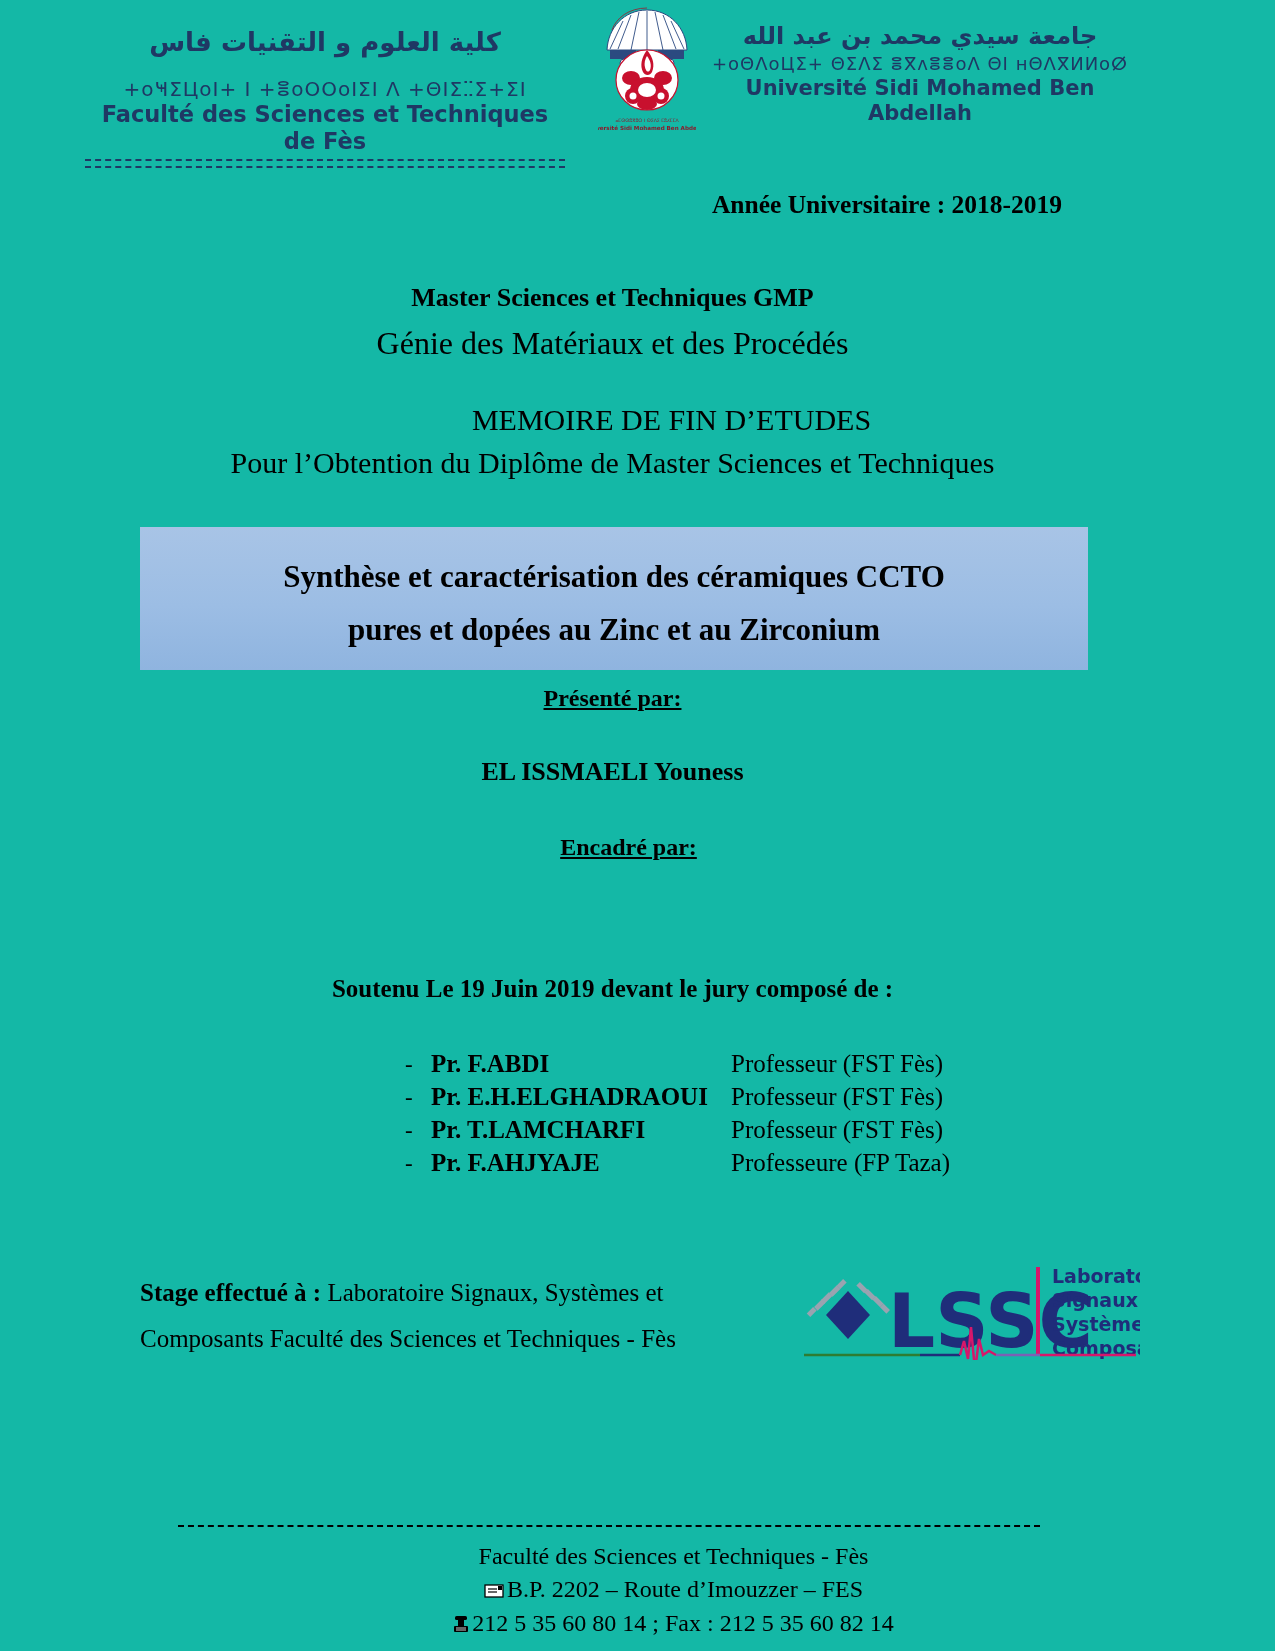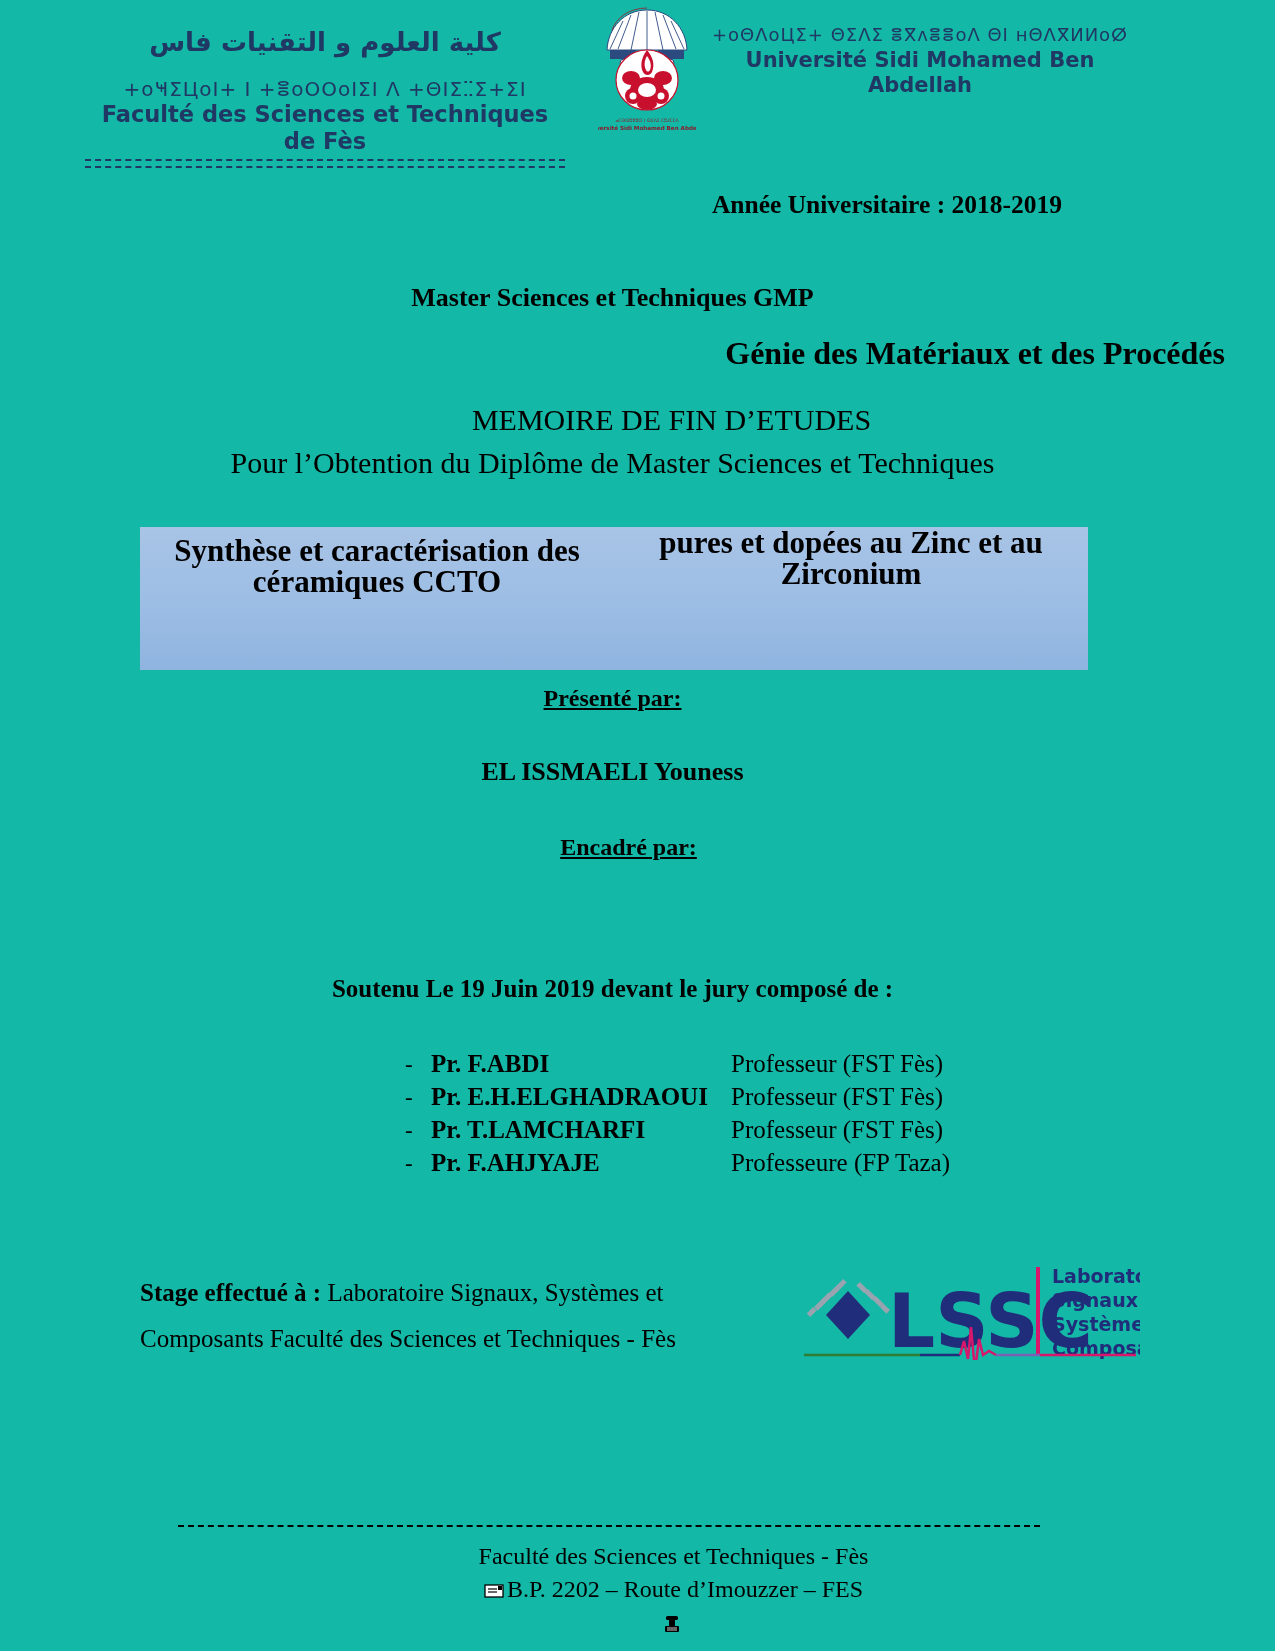--- a/index.html
+++ b/index.html
@@ -116,24 +116,23 @@
     width: 1225px;
     text-align: center;
     font-size: 26px;
     font-weight: bold;
   }
   .gmp-line {
     position: absolute;
     top: 325px;
     left: 0;
     width: 1225px;
-    text-align: right;
+    text-align: center;
     font-size: 32px;
-    font-weight: bold;
-    margin-top: 10px;
+    font-weight: normal;
   }
   .memoire-line {
     position: absolute;
     top: 403px;
     left: 11px;
     width: 1225px;
     text-align: center;
     font-size: 30px;
     padding-left: 48px;
   }
@@ -147,22 +146,23 @@
   }
 
   .title-box {
     position: absolute;
     top: 527px;
     left: 140px;
     width: 948px;
     height: 143px;
     background: linear-gradient(180deg, #A8C4E6 0%, #9CBDE4 55%, #8FB4DF 100%);
     display: flex;
+    flex-direction: column;
     justify-content: center;
-    align-items: flex-start;
+    align-items: flex-end;
   }
   .title-line {
     width: 100%;
     text-align: center;
     font-size: 31px;
     font-weight: bold;
     line-height: 1.0;
     color: #000;
   }
   .title-line.l1 { margin-top: 8px; margin-bottom: 22px; }
@@ -344,20 +344,21 @@
           <ellipse cx="49" cy="86" rx="9" ry="7"></ellipse>
           <circle cx="35" cy="92" r="3.5"></circle>
           <circle cx="63" cy="92" r="3.5"></circle>
         </g>
         <text x="49" y="118" text-anchor="middle" font-family="DejaVu Sans, sans-serif" font-size="4.6" fill="#8B1A2B">ⴰⵎⵙⵙⵓⴳⵓⵔ ⵏ ⵙⵉⴷⵉ ⵎⵓⵃⵎⵎⴷ</text>
         <text x="49" y="126" text-anchor="middle" font-family="DejaVu Sans, sans-serif" font-size="5.6" font-weight="bold" fill="#8B1A2B">Université Sidi Mohamed Ben Abdellah</text>
       </svg>
     </div>
 
     <div class="usmba-block">
+      <div class="usmba-ar">جامعة سيدي محمد بن عبد الله</div>
       <div class="usmba-tif">+oΘɅoЦΣ+ ΘΣɅΣ ⴻⴳʌⴻⴻoɅ ΘI ʜΘɅⴳИИoⵁ</div>
       <div class="usmba-fr">Université Sidi Mohamed Ben Abdellah</div>
     </div>
   </div>
 
   <div class="annee">Année Universitaire : 2018-2019</div>
 
   <div class="master-line">Master Sciences et Techniques GMP</div>
   <div class="gmp-line">Génie des Matériaux et des Procédés</div>
 
@@ -456,17 +457,17 @@
     </span>
     <span class="footer-line">
       <span class="ficon">
         <svg width="16" height="18" viewBox="0 0 16 18">
           <rect x="2" y="1" width="12" height="4" rx="1.6" fill="#000"></rect>
           <rect x="5" y="5" width="6" height="6" fill="#000"></rect>
           <rect x="1" y="11" width="14" height="6" rx="1" fill="#000"></rect>
           <line x1="3" y1="13" x2="13" y2="13" stroke="#ffffff" stroke-width="0.8"></line>
           <line x1="3" y1="15" x2="13" y2="15" stroke="#ffffff" stroke-width="0.8"></line>
         </svg>
-      </span>
+      </span><span>212 5 35 60 80 14 ; Fax : 212 5 35 60 82 14</span>
     </span>
   </div>
 
 </div>
 
 </body></html>

